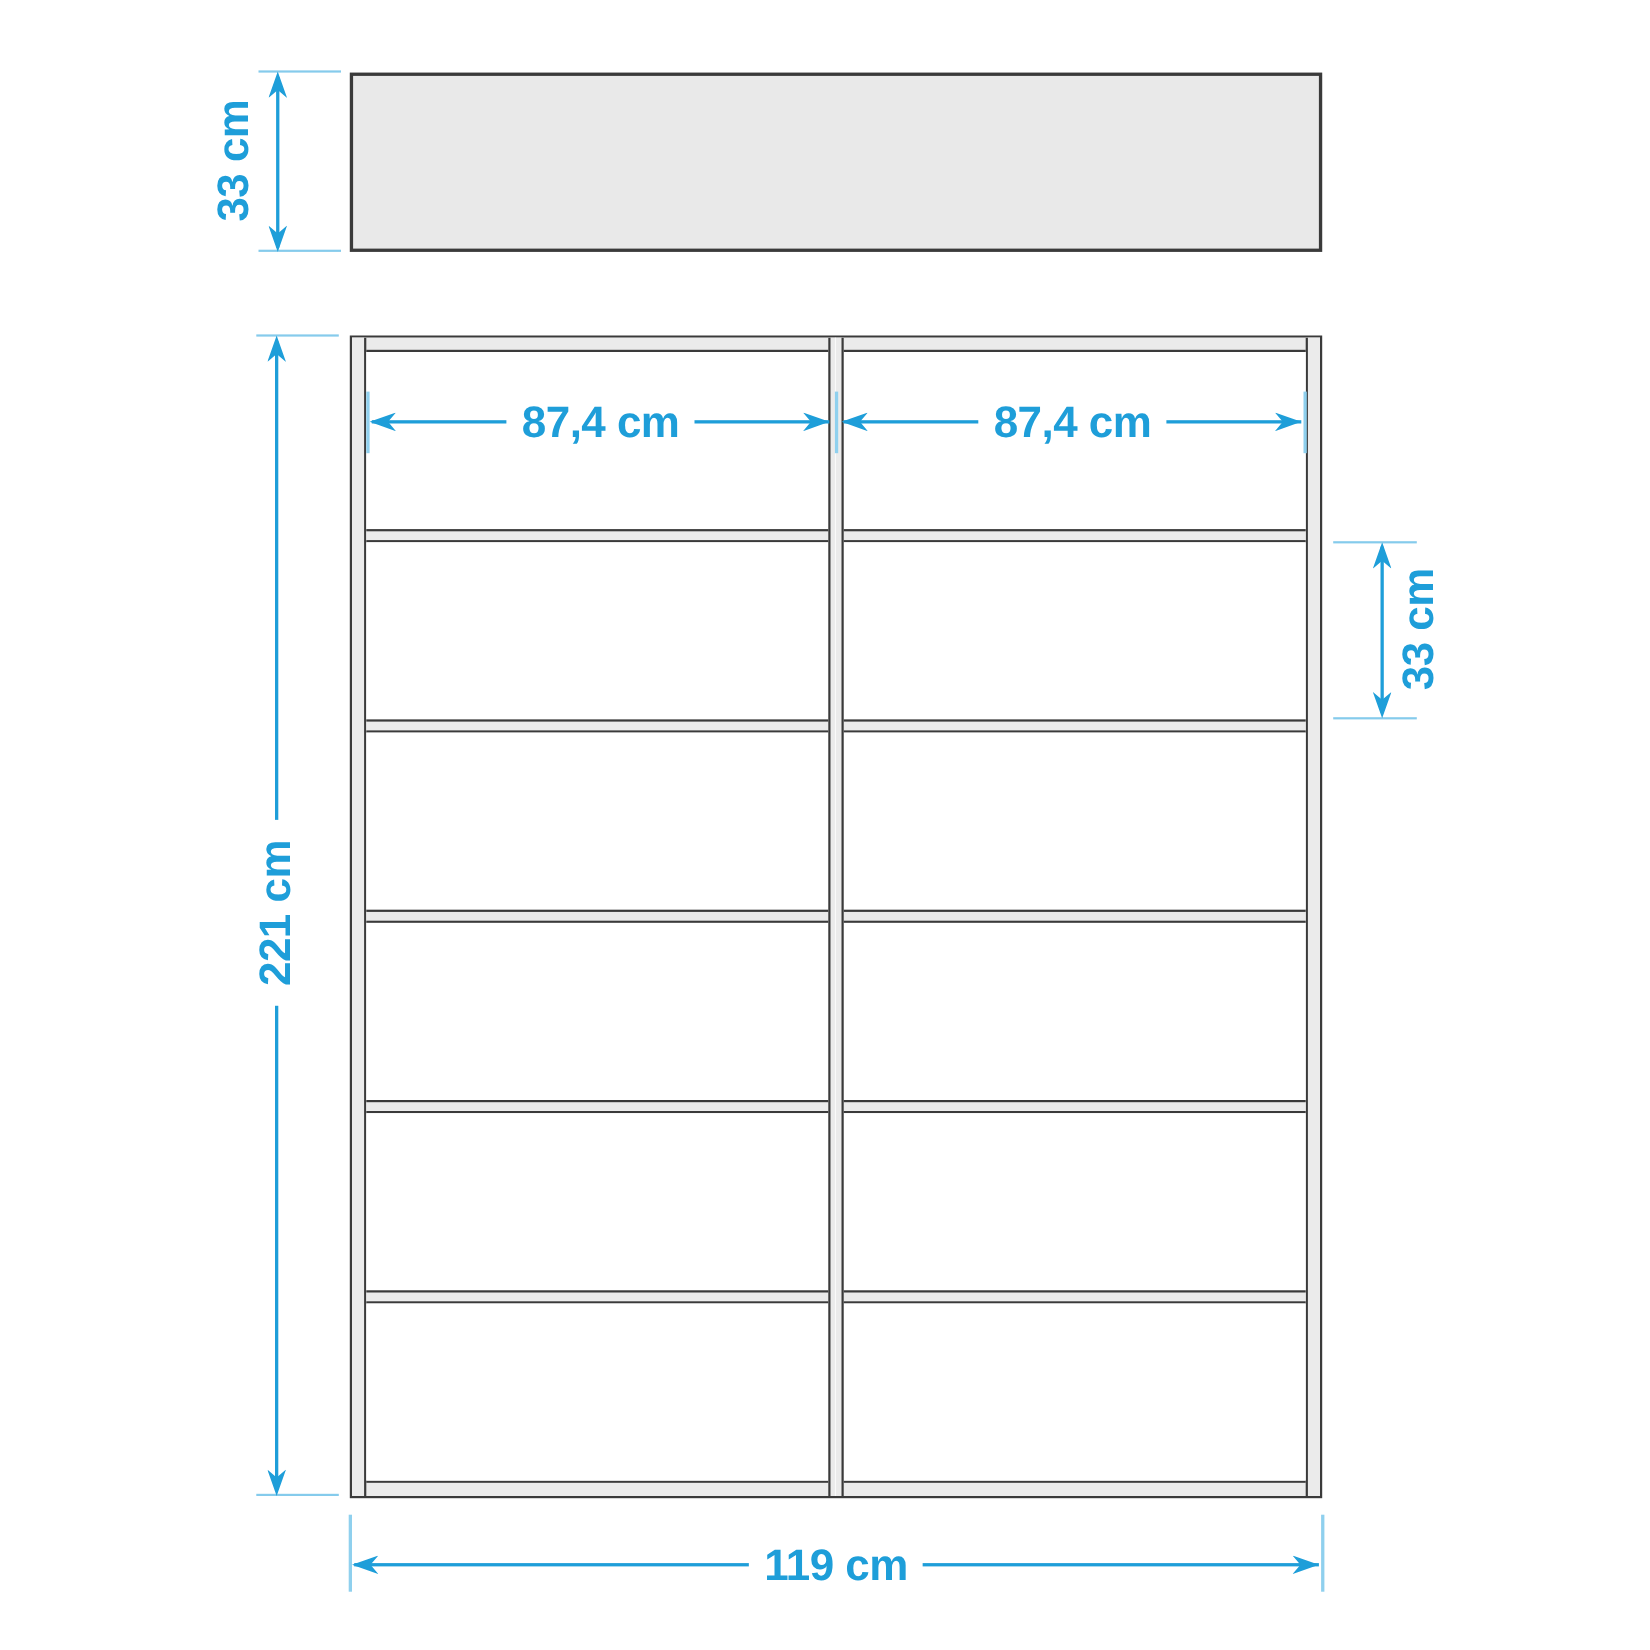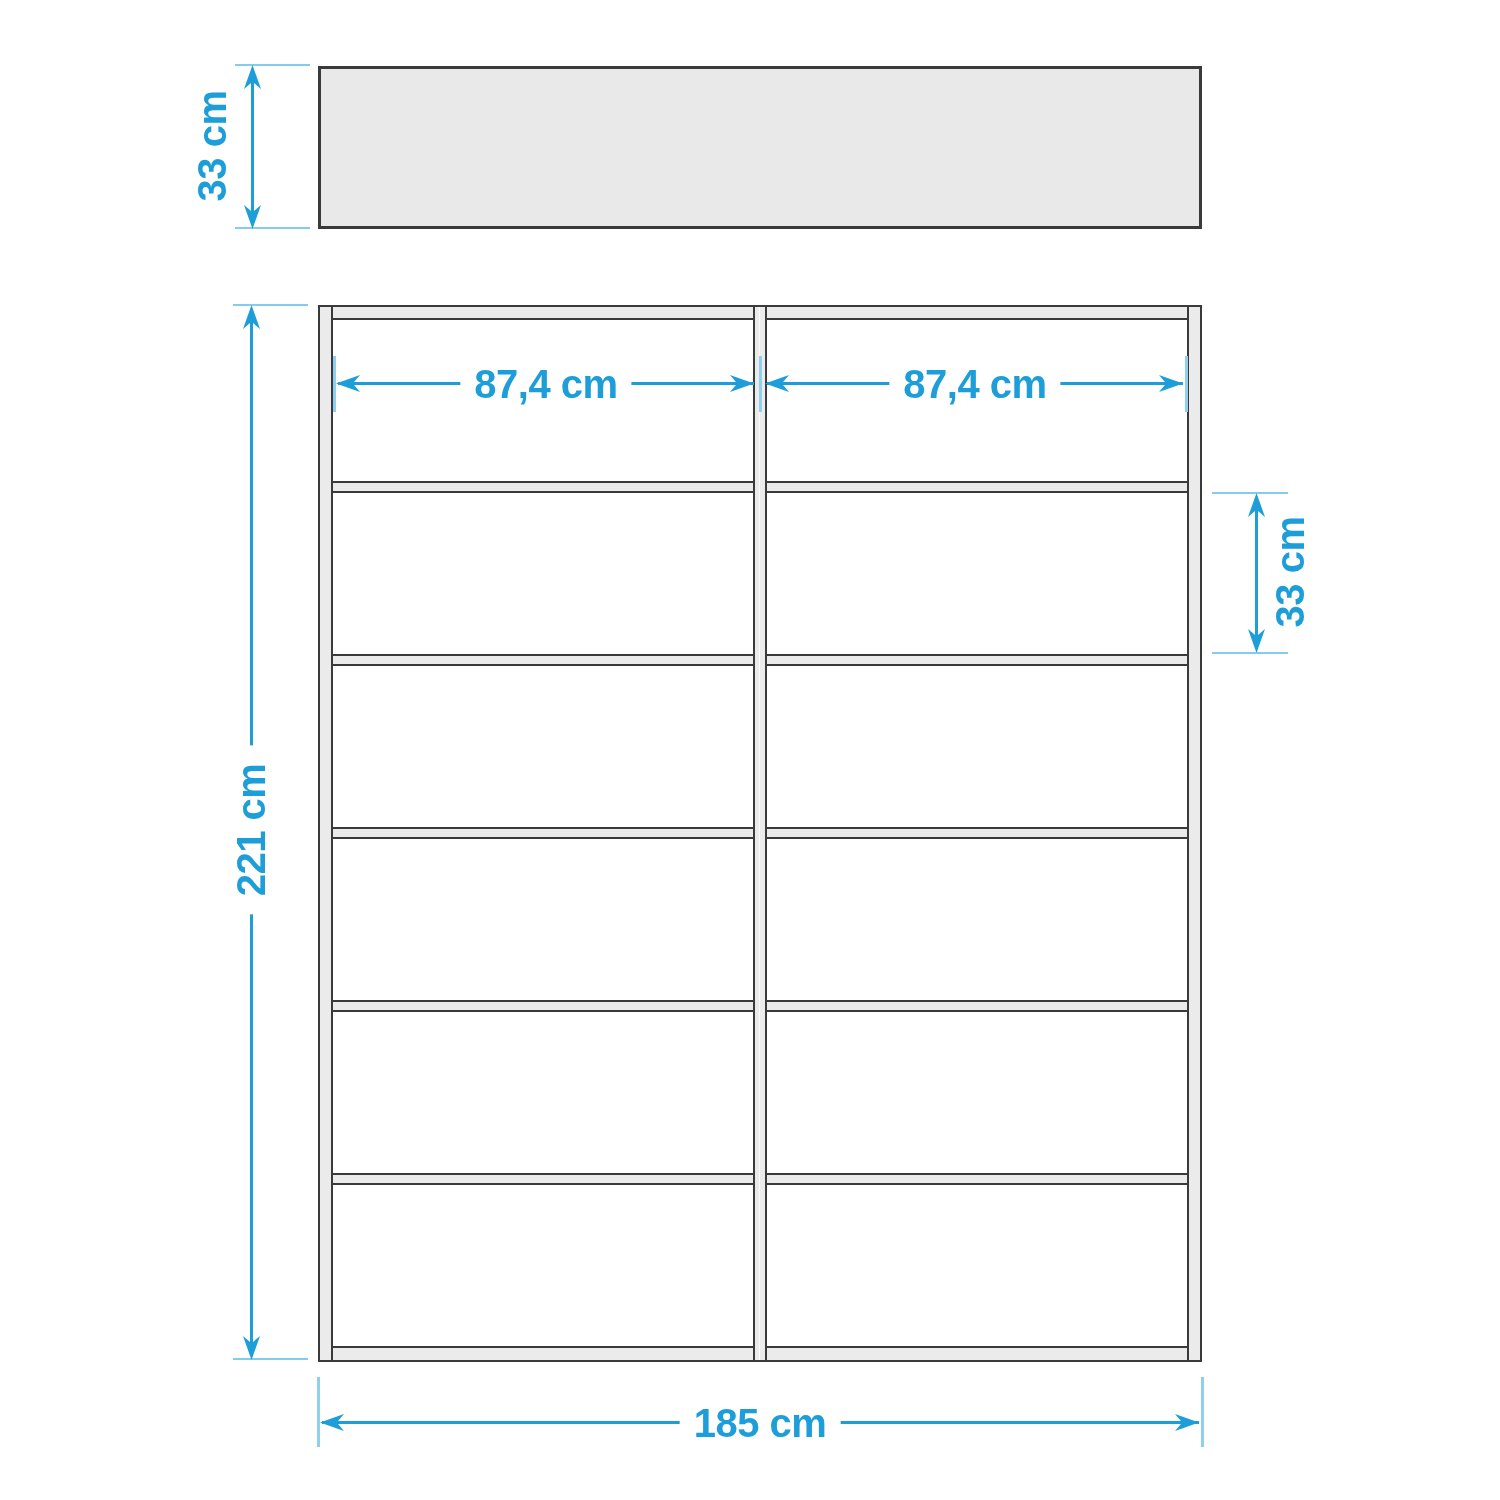--- a/index.html
+++ b/index.html
@@ -110,15 +110,15 @@
   <div class="dline-v" style="left:1255px;top:497px;height:151px;"></div>
   <div class="ah up" style="left:1248px;top:493px;"></div>
   <div class="ah down" style="left:1248px;top:629px;"></div>
   <div class="dlabel rot" style="left:1290px;top:572px;">33 cm</div>
 
   <div class="tick-v" style="left:317px;top:1377px;height:70px;"></div>
   <div class="tick-v" style="left:1201px;top:1377px;height:70px;"></div>
   <div class="dline-h" style="left:322px;top:1421px;width:877px;"></div>
   <div class="ah left" style="left:320px;top:1414px;"></div>
   <div class="ah right" style="left:1175px;top:1414px;"></div>
-  <div class="dlabel bg" style="left:760px;top:1423px;">185 cm</div>
+  <div class="dlabel bg" style="left:760px;top:1423px;">119 cm</div>
 
 </div>
 
 </body></html>

